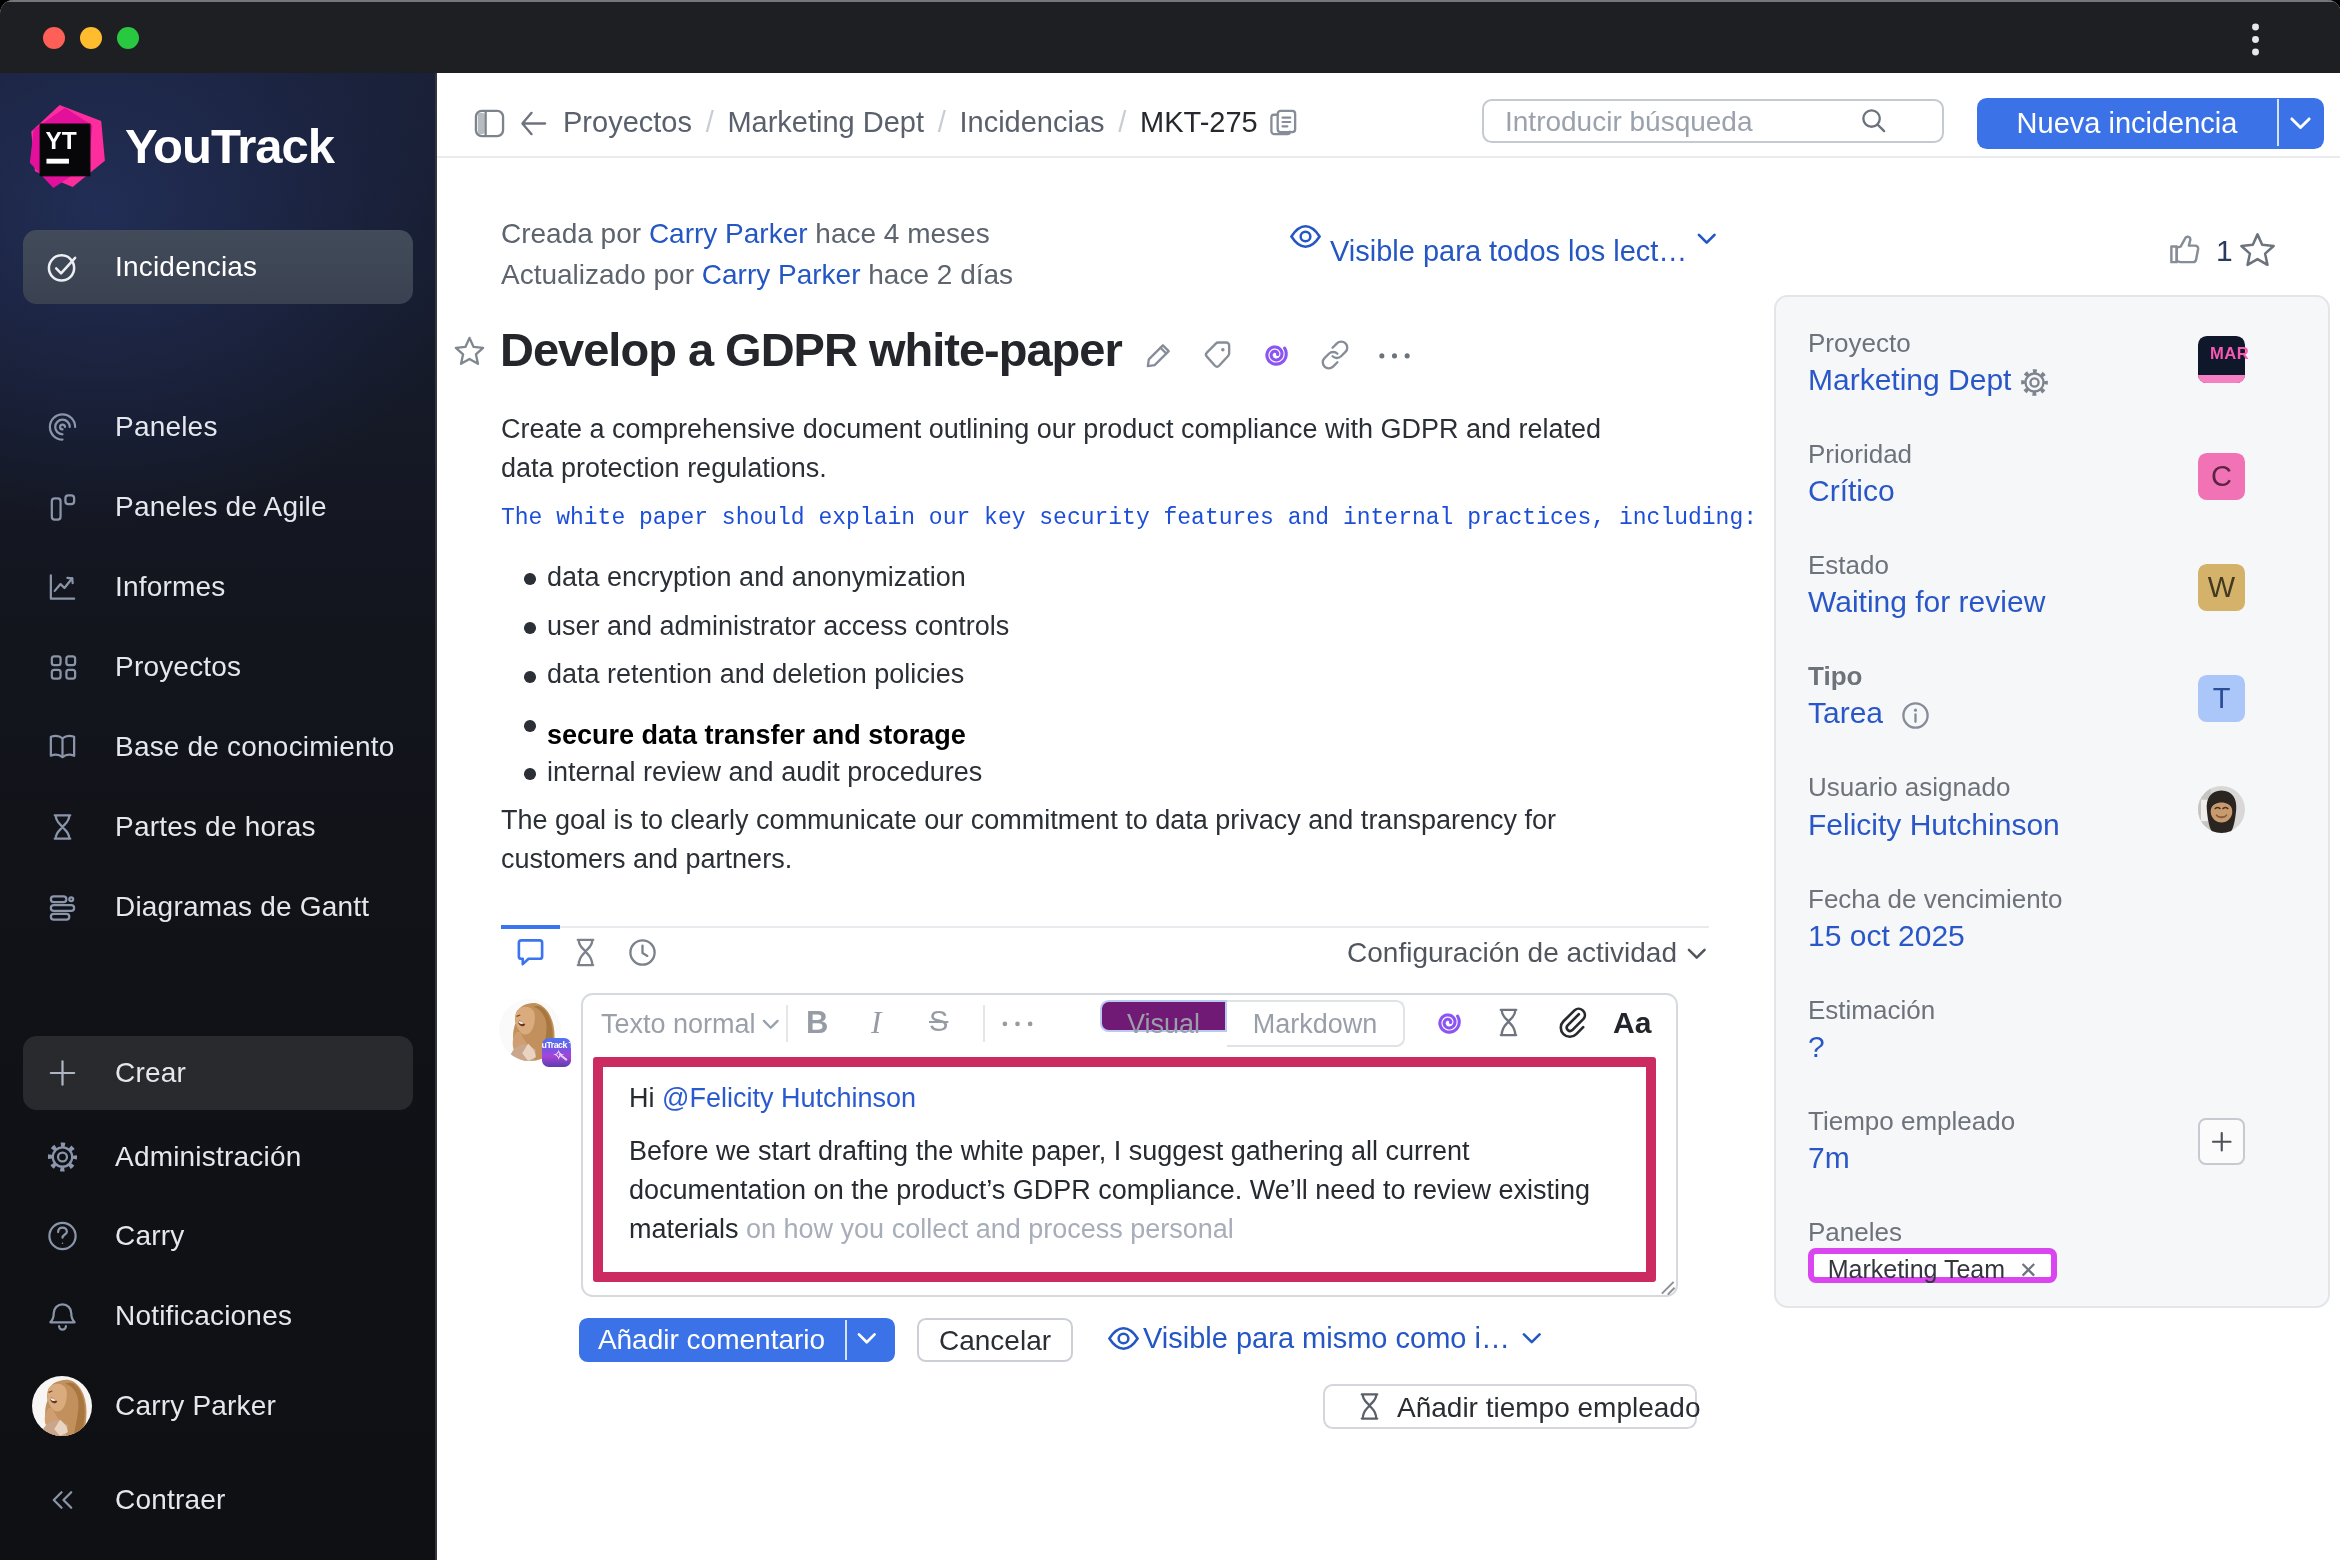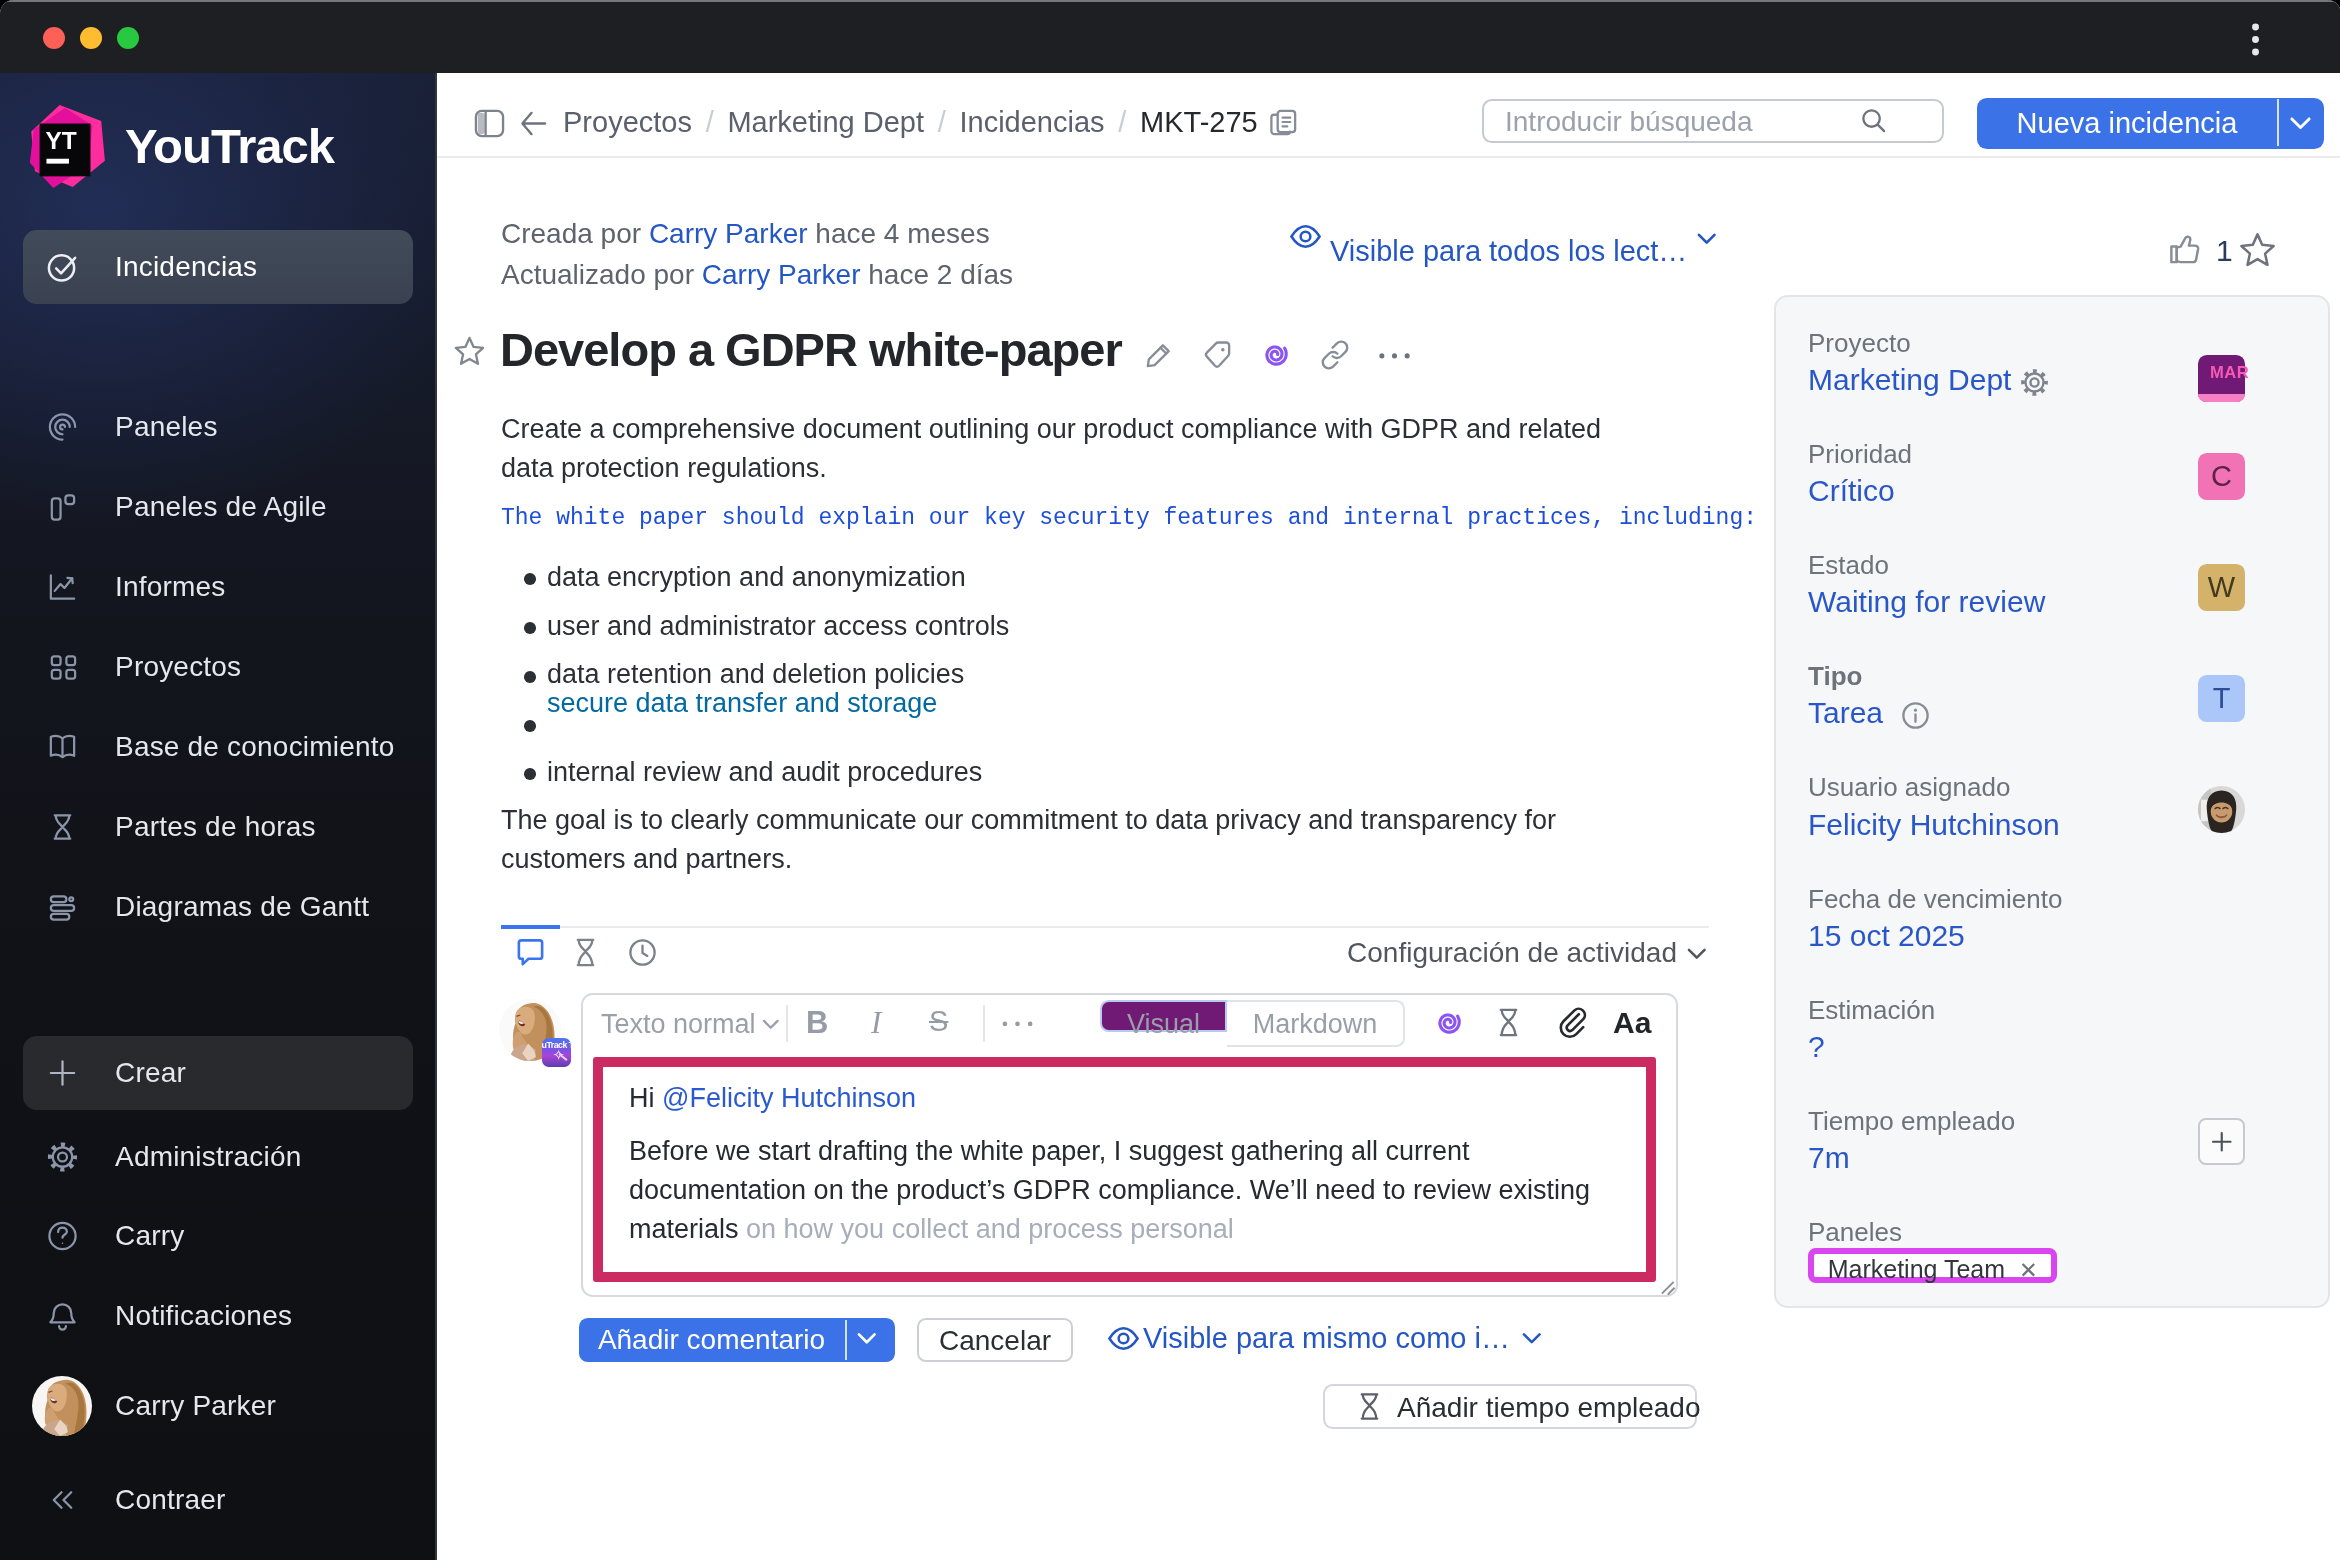--- a/index.html
+++ b/index.html
@@ -254,21 +254,21 @@
 
   <div class="abs" style="left:501px; top:410px; font-size:27px; line-height:39px; color:#2b2f36;">Create a comprehensive document outlining our product compliance with GDPR and related<br>data protection regulations.</div>
   <div class="abs" style="left:501px; top:499px; font-size:23px; line-height:39px; color:#1d4ed8;font-family:Liberation Mono, monospace;">The white paper should explain our key security features and internal practices, including:</div>
   <div class="abs" style="left:524px; top:573px; width:11.7px; height:11.7px; border-radius:50%; background:#2b2f36;"></div>
   <div class="abs" style="left:547px; top:558px; font-size:27px; line-height:39px; color:#2b2f36;">data encryption and anonymization</div>
   <div class="abs" style="left:524px; top:622px; width:11.7px; height:11.7px; border-radius:50%; background:#2b2f36;"></div>
   <div class="abs" style="left:547px; top:607px; font-size:27px; line-height:39px; color:#2b2f36;">user and administrator access controls</div>
   <div class="abs" style="left:524px; top:671px; width:11.7px; height:11.7px; border-radius:50%; background:#2b2f36;"></div>
   <div class="abs" style="left:547px; top:655px; font-size:27px; line-height:39px; color:#2b2f36;">data retention and deletion policies</div>
   <div class="abs" style="left:524px; top:720px; width:11.7px; height:11.7px; border-radius:50%; background:#2b2f36;"></div>
-  <div class="abs" style="left:547px; top:684px; font-size:27px; line-height:39px; color:#0369a1;">secure data transfer and storage</div>
+  <div class="abs" style="left:547px; top:716px; font-size:27px; line-height:39px; color:#000000;font-weight:bold;">secure data transfer and storage</div>
   <div class="abs" style="left:524px; top:768px; width:11.7px; height:11.7px; border-radius:50%; background:#2b2f36;"></div>
   <div class="abs" style="left:547px; top:753px; font-size:27px; line-height:39px; color:#2b2f36;">internal review and audit procedures</div>
   <div class="abs" style="left:501px; top:801px; font-size:27px; line-height:39px; color:#2b2f36;">The goal is to clearly communicate our commitment to data privacy and transparency for<br>customers and partners.</div>
 
   <div class="abs" style="left:501px; top:926px; width:1208px; height:2px; background:#e8eaed;"></div>
   <div class="abs" style="left:501px; top:925px; width:59px; height:3.9px; background:#3b74f0;"></div>
   <svg class="abs" style="left:515px; top:937px;" width="31" height="31" viewBox="0 0 32 32">
       <path d="M4 6 a2.5 2.5 0 0 1 2.5 -2.5 H25.5 a2.5 2.5 0 0 1 2.5 2.5 V20 a2.5 2.5 0 0 1 -2.5 2.5 H14 L8 28 V22.5 H6.5 A2.5 2.5 0 0 1 4 20 Z" fill="none" stroke="#3b74f0" stroke-width="2.7" stroke-linejoin="round"></path>
     </svg>
   <svg class="abs" style="left:571px; top:937px;" width="29" height="31" viewBox="0 0 30 32">
@@ -368,21 +368,21 @@
 
   <div class="abs" style="left:1774px; top:295px; width:556px; height:1013px; background:#f6f7f9; border:2px solid #e3e5e9; border-radius:13.7px;"></div>
 
   <div class="abs lbl" style="left:1808px; top:328px;">Proyecto</div>
   <div class="abs val" style="left:1808px; top:363px;">Marketing Dept</div>
   <svg class="abs" style="left:2019px; top:367px;" width="31" height="31" viewBox="0 0 32 32">
       <circle cx="16" cy="16" r="4.2" fill="none" stroke="#7e848e" stroke-width="2.4"></circle>
       <circle cx="16" cy="16" r="9.3" fill="none" stroke="#7e848e" stroke-width="2.4"></circle>
       <circle cx="16" cy="16" r="11.8" fill="none" stroke="#7e848e" stroke-width="4" stroke-dasharray="4.0 5.27" stroke-dashoffset="2"></circle>
     </svg>
-  <div class="badge" style="top:355px; background:#701a75;padding-left:12px;">
+  <div class="badge" style="top:336px; background:#0f172a;padding-left:12px;">
     <div style="margin-top:7.8px; font-size:16.6px; font-weight:bold; color:#f759b5; letter-spacing:0.5px;">MAR</div>
     <div style="position:absolute; left:0; bottom:0; width:47px; height:7.8px; background:#f77fc4; border-radius:0 0 8.8px 8.8px;"></div>
   </div>
 
   <div class="abs lbl" style="left:1808px; top:439px;">Prioridad</div>
   <div class="abs val" style="left:1808px; top:474px;">Crítico</div>
   <div class="badge" style="top:453px; background:#f272b6; line-height:47px; font-size:29px; color:#5c2342;">C</div>
 
   <div class="abs lbl" style="left:1808px; top:550px;">Estado</div>
   <div class="abs val" style="left:1808px; top:585px;">Waiting for review</div>

